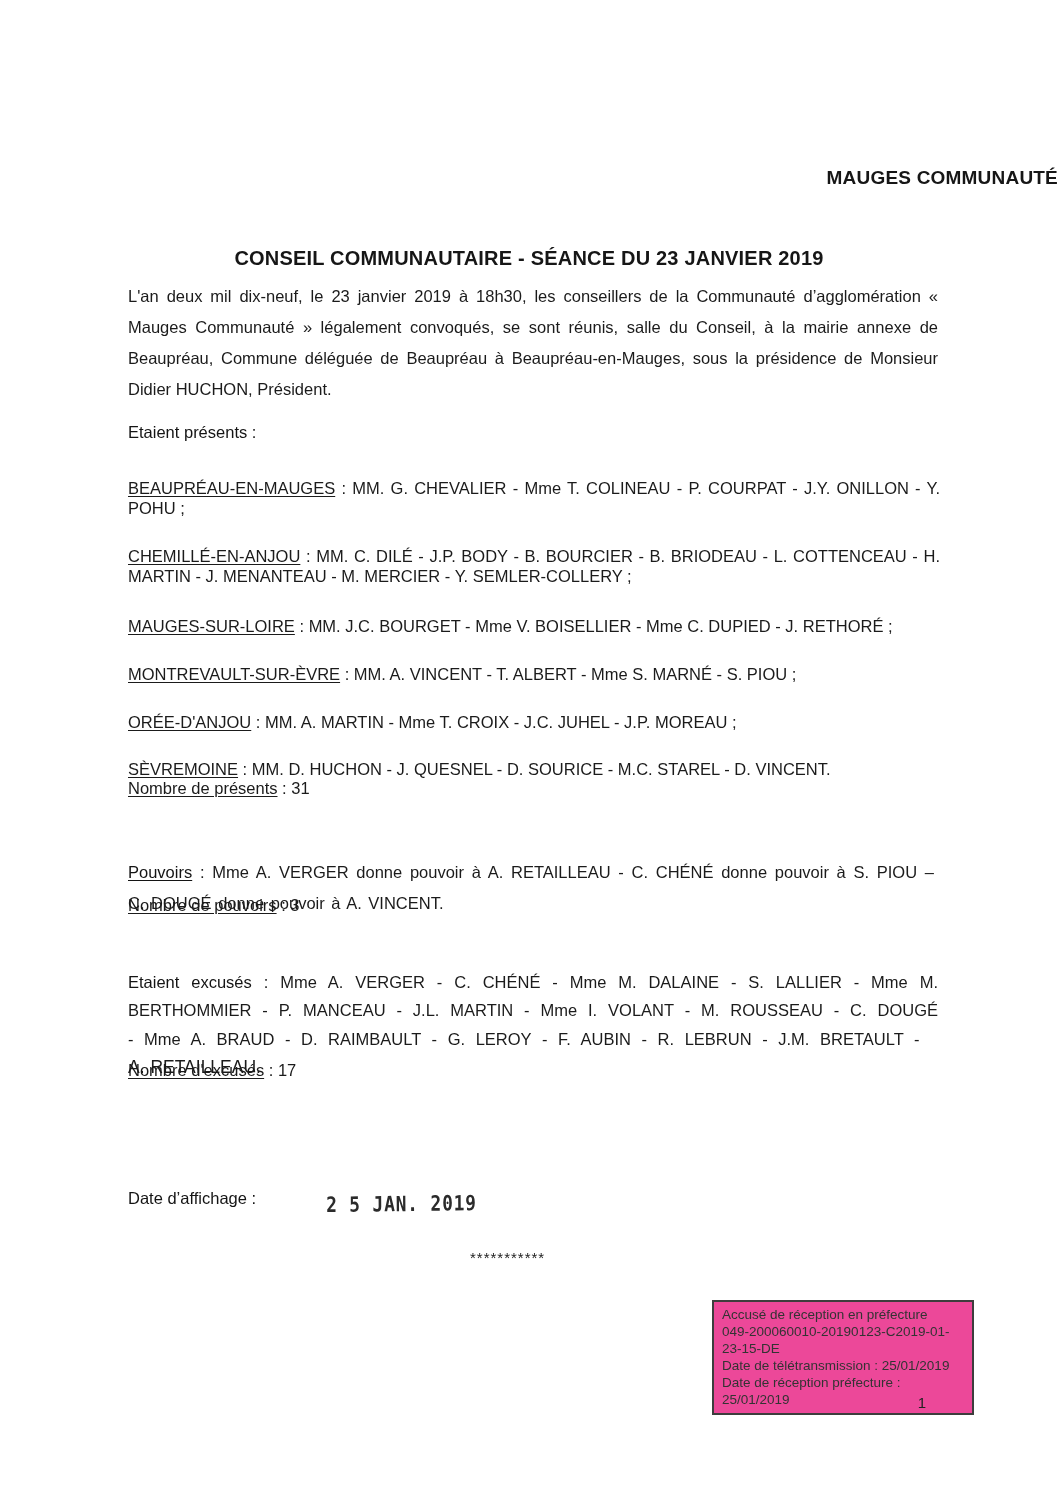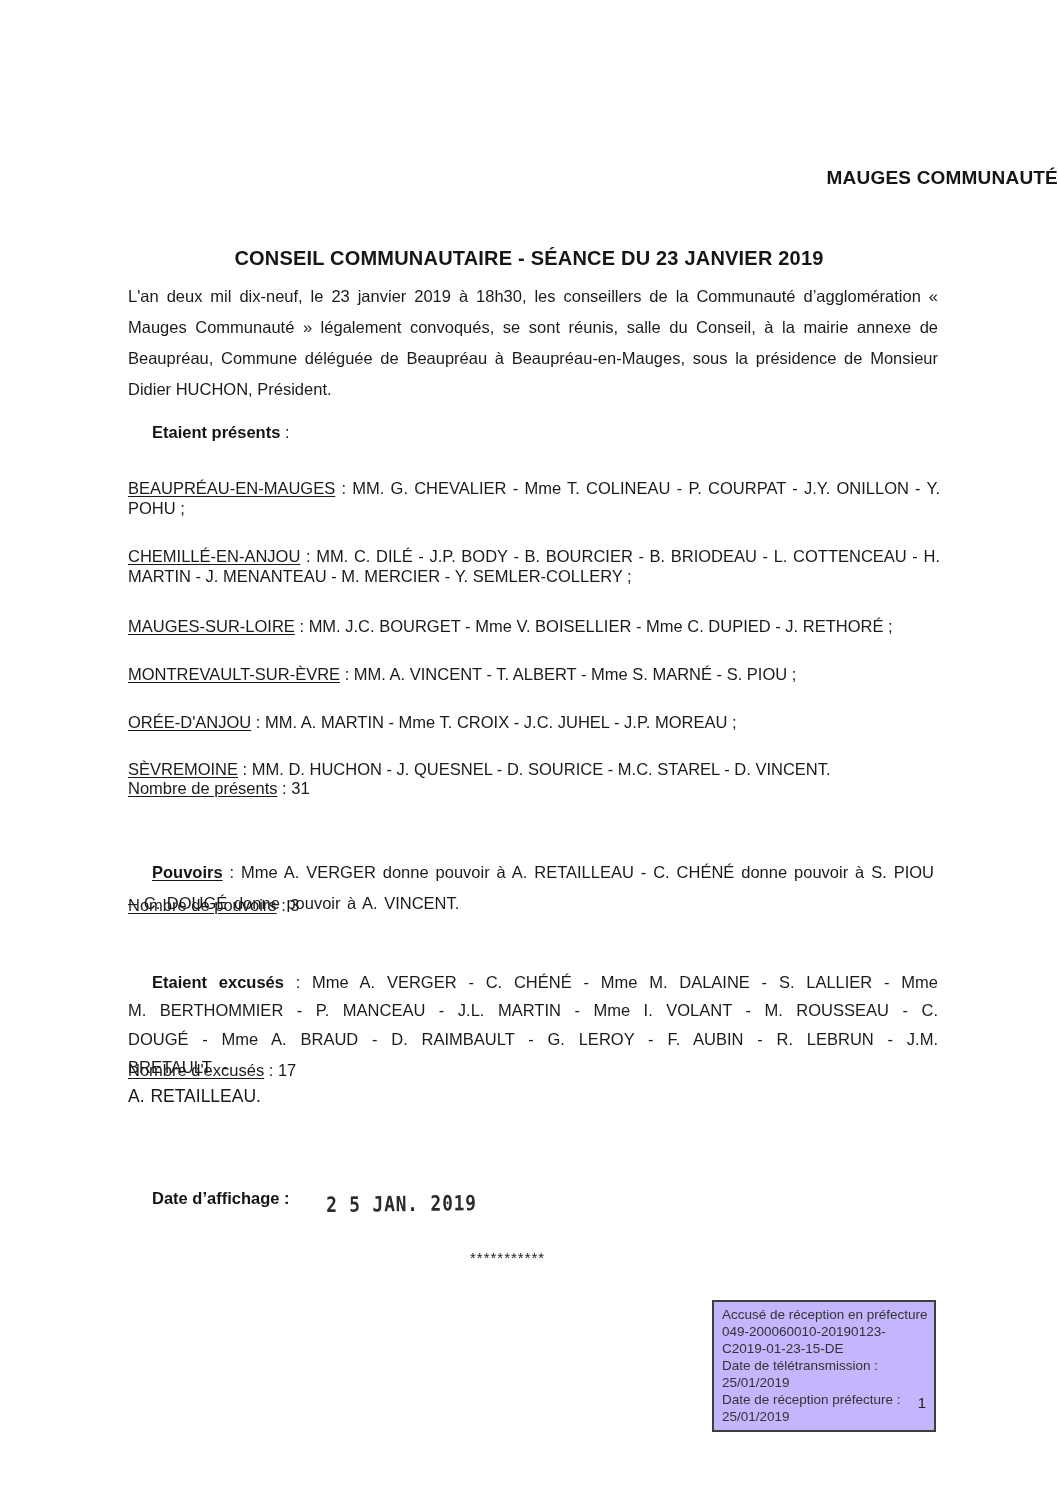--- a/index.html
+++ b/index.html
@@ -22,21 +22,21 @@
     top: 199px; left: 0; width: 1058px;
     text-align: center; font-weight: bold; font-size: 20px;
     letter-spacing: 0.2px; color: #161616; margin-top: 48px;
   }
   .body-text { font-size: 16.5px; line-height: 31px; }
   .intro {
     top: 264px; left: 128px; width: 810px;
     text-align: justify;
   }
   .heading-line { top: 417px; left: 128px; width: 810px; }
-  .b { font-weight: bold; color: #141414; margin-left: 24px; }
+  .b { font-weight: normal; color: #141414; }
   .u { text-decoration: underline; text-underline-offset: 2px; }
   .commune {
     left: 128px; width: 812px;
     font-size: 16.5px; line-height: 20px;
     text-align: justify;
   }
   .count-line { left: 128px; width: 812px; font-size: 16.5px; }
   .para {
     left: 128px; width: 806px;
     font-size: 16.5px; line-height: 31px;
@@ -54,26 +54,26 @@
     top: 1193px; left: 326px;
     font-family: "DejaVu Sans Mono", monospace;
     font-weight: bold; font-size: 21px; letter-spacing: 1px;
     color: #2b2b2b;
     transform: scaleX(0.85) rotate(-0.6deg);
     transform-origin: left top;
     white-space: nowrap;
   }
   .asterisks { top: 1249px; left: 470px; font-size: 15px; letter-spacing: 1px; color: #222; }
   .reception-box {
-    top: 1300px; left: 712px; width: 224px;
+    top: 1300px; left: 712px; width: 262px;
     border: 2px solid #3d3d3d;
     padding: 4px 6px 5px 8px;
     box-sizing: border-box;
     font-size: 13.5px; line-height: 17px; color: #333;
-    background: #c4b5fd;
+    background: #ec4899;
   }
   .page-number { top: 1394px; left: 910px; width: 24px; text-align: center; font-size: 15px; color: #222; }
 </style>
 </head>
 <body>
 
 <div class="page">
 
   <div class="abs title1">MAUGES COMMUNAUTÉ</div>
   <div class="abs title2">CONSEIL COMMUNAUTAIRE - SÉANCE DU 23 JANVIER 2019</div>

